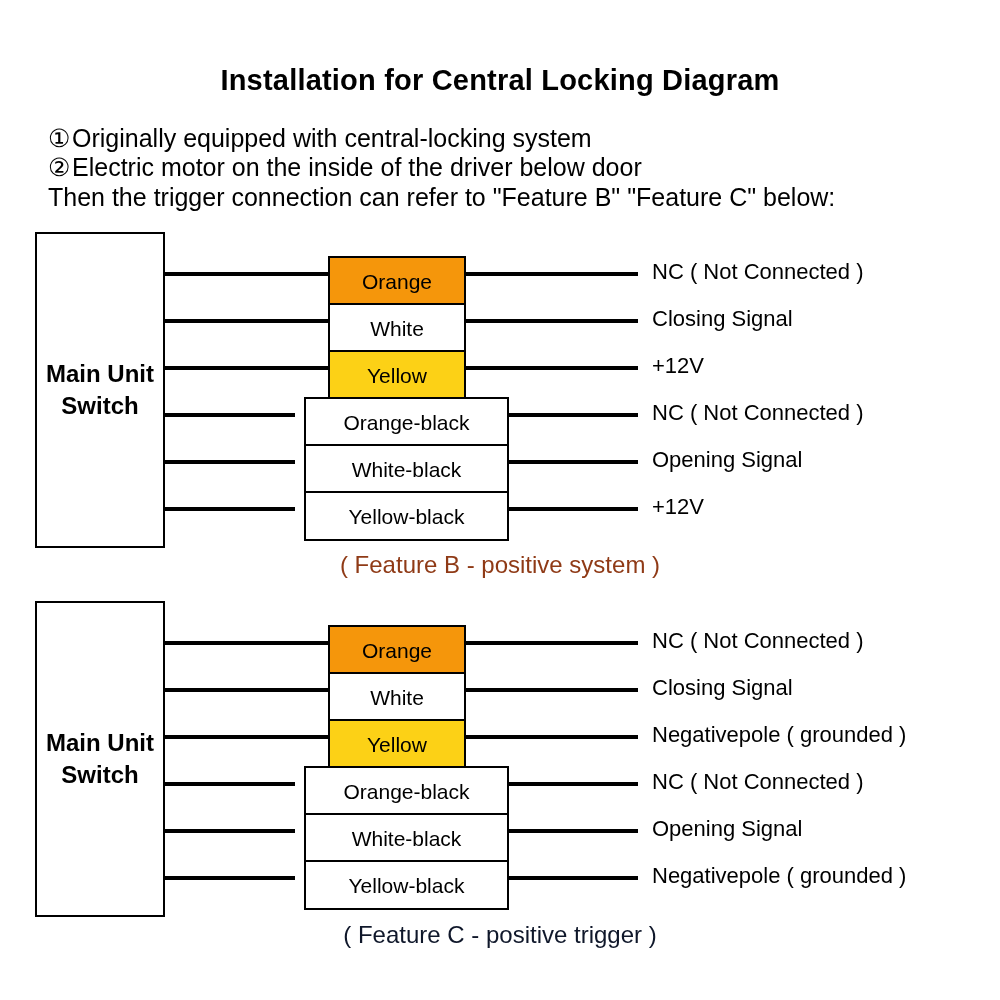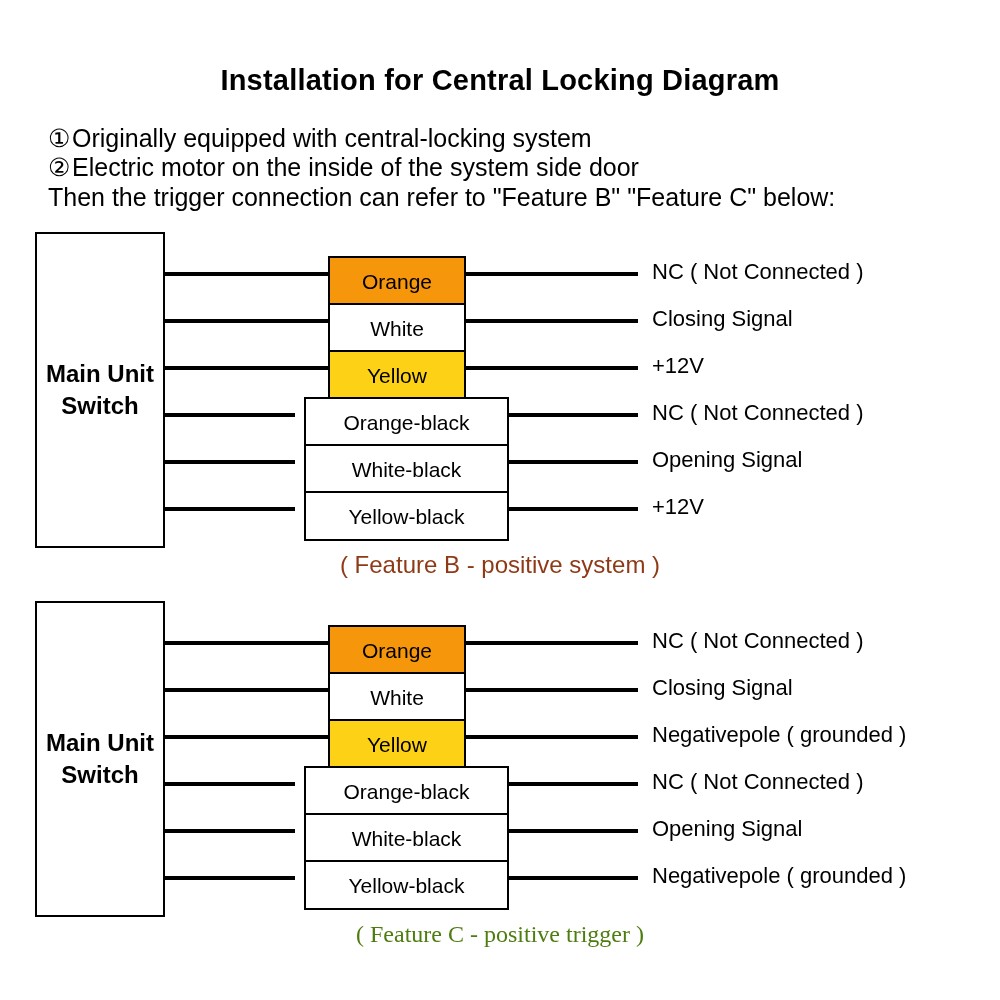--- a/index.html
+++ b/index.html
@@ -121,21 +121,21 @@
 </style>
 </head>
 <body>
 
 <div class="page-title">Installation for Central Locking Diagram</div>
 
 <div class="note-line note-1">
   <span class="note-num">①</span><span>Originally equipped with central-locking system</span>
 </div>
 <div class="note-line note-2">
-  <span class="note-num">②</span><span>Electric motor on the inside of the system side door</span>
+  <span class="note-num">②</span><span>Electric motor on the inside of the driver below door</span>
 </div>
 <div class="note-line note-3">Then the trigger connection can refer to "Feature B" "Feature C" below:</div>
 
 <div class="diagram" id="diagram-0" style="top:232px; height:320px;">
   <div class="unit-box" style="top:0px; height:316px;">
     <div class="unit-label">Main Unit
 Switch</div>
   </div>
   <div class="rows">
       <div class="wire-row" style="top: 24px;">
@@ -239,13 +239,13 @@
       <div class="wire-row" style="top: 259px;">
         <div class="wire-left" style="left: 165px; width: 130px;"></div>
         <div class="label-box wide" style="background: rgb(255, 255, 255);">
           <span>Yellow-black</span>
         </div>
         <div class="wire-right" style="left: 500px; width: 138px;"></div>
         <div class="fn-label">Negativepole ( grounded )</div>
       </div>
     </div>
 </div>
-<div class="feature-caption" id="caption-1" style="top:921px; color:#4d7c0f;font-family:Liberation Serif, serif;">( Feature C - positive trigger )</div>
+<div class="feature-caption" id="caption-1" style="top:921px; color:#0f172a;">( Feature C - positive trigger )</div>
 
 </body></html>

